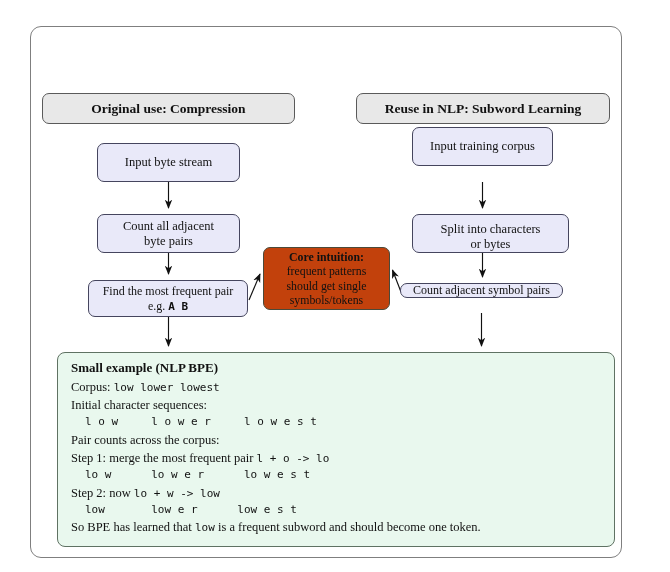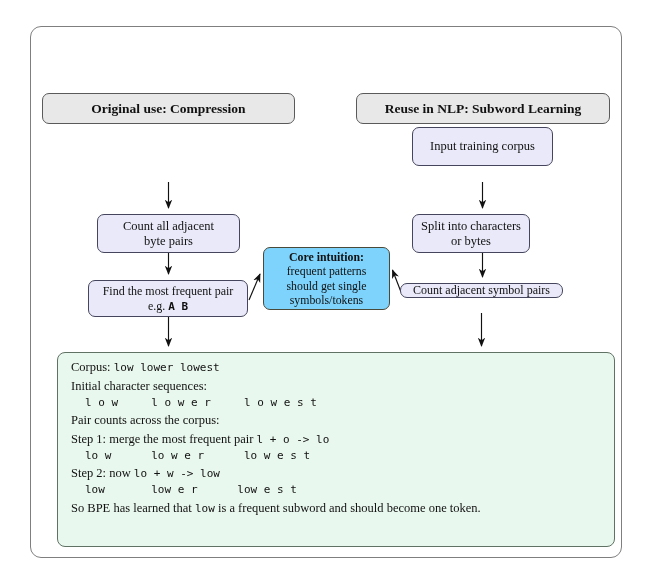--- a/index.html
+++ b/index.html
@@ -15,29 +15,29 @@
   }
   svg.arrows { position:absolute; left:0; top:0; width:670px; height:572px; pointer-events:none; }
   .box {
     position:absolute; box-sizing:border-box;
     border:1px solid #4a4a55; border-radius:7px;
     display:flex; flex-direction:column; align-items:center; justify-content:center;
     text-align:center; line-height:15px;
   }
   .grey  { background:#e8e8e8; border-color:#5a5a5a; font-weight:bold; }
   .lav   { background:#e9e9f9; border-color:#45455e; font-size:12.5px; }
-  .core  { background:#7dd3fc; border-color:#4a4a3a; font-size:11.8px; line-height:14.5px; }
+  .core  { background:#c2410c; border-color:#4a4a3a; font-size:11.8px; line-height:14.5px; }
   .title-box { left:48px; top:35px;  width:554px; height:33px; font-size:14px; }
   .hdr-l     { left:42px; top:93px;  width:253px; height:31px; font-size:13.5px; }
   .hdr-r     { left:356px; top:93px; width:254px; height:31px; font-size:13.5px; }
   .l1 { left:97px;  top:143px; width:143px; height:39px; }
   .l2 { left:97px;  top:214px; width:143px; height:39px; }
   .l3 { left:88px;  top:280px; width:160px; height:37px; font-size:12px; }
   .r1 { left:412px; top:127px; width:141px; height:39px; }
-  .r2 { left:412px; top:214px; width:118px; height:39px; }
+  .r2 { left:412px; top:214px; width:157px; height:39px;justify-content:flex-end; }
   .r3 { left:400px; top:283px; width:163px; height:15px; font-size:12px; }
   .core-box { left:263px; top:247px; width:127px; height:63px; }
   .mono { font-family:"DejaVu Sans Mono",monospace; font-size:11px; white-space:pre; }
   .ex {
     left:57px; top:352px; width:558px; height:195px;
     background:#e9f8ee; border:1px solid #5f7263; border-radius:8px;
     padding:8px 13px; font-size:12.5px;
   }
   .ex .row { line-height:13.5px; }
   .ex .row span { white-space:pre-wrap; }
@@ -72,20 +72,23 @@
   </svg>
 
 
   <div class="box grey hdr-l">
     <span>Original use: Compression</span>
   </div>
   <div class="box grey hdr-r">
     <span>Reuse in NLP: Subword Learning</span>
   </div>
 
+  <div class="box lav l1">
+    <span>Input byte stream</span>
+  </div>
   <div class="box lav l2">
     <span>Count all adjacent</span>
     <span>byte pairs</span>
   </div>
   <div class="box lav l3">
     <span>Find the most frequent pair</span>
     <span><span>e.g. </span><span class="mono bold">A B</span></span>
   </div>
 
   <div class="box lav r1">
@@ -100,20 +103,21 @@
   </div>
 
   <div class="box core core-box">
     <span class="bold">Core intuition:</span>
     <span>frequent patterns</span>
     <span>should get single</span>
     <span>symbols/tokens</span>
   </div>
 
   <div class="abs ex">
+    <div class="row t">Small example (NLP BPE)</div>
     <div class="row">
       <span>Corpus: </span><span class="mono">low lower lowest</span>
     </div>
     <div class="row g">Initial character sequences:</div>
     <div class="row code-row mono">l o w     l o w e r     l o w e s t</div>
     <div class="row g">Pair counts across the corpus:</div>
     <div class="row g">
       <span>Step 1: merge the most frequent pair </span><span class="mono">l + o -&gt; lo</span>
     </div>
     <div class="row code-row mono">lo w      lo w e r      lo w e s t</div>

